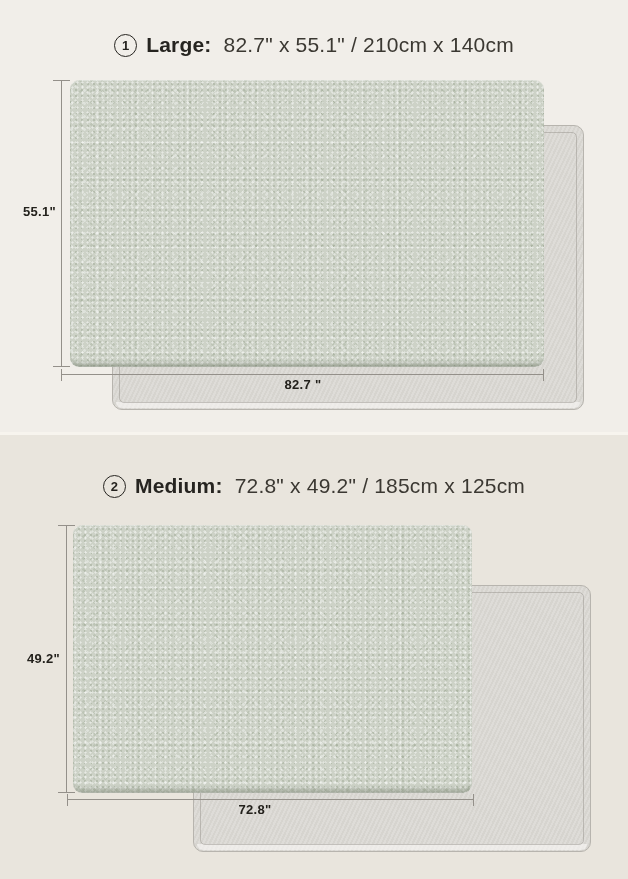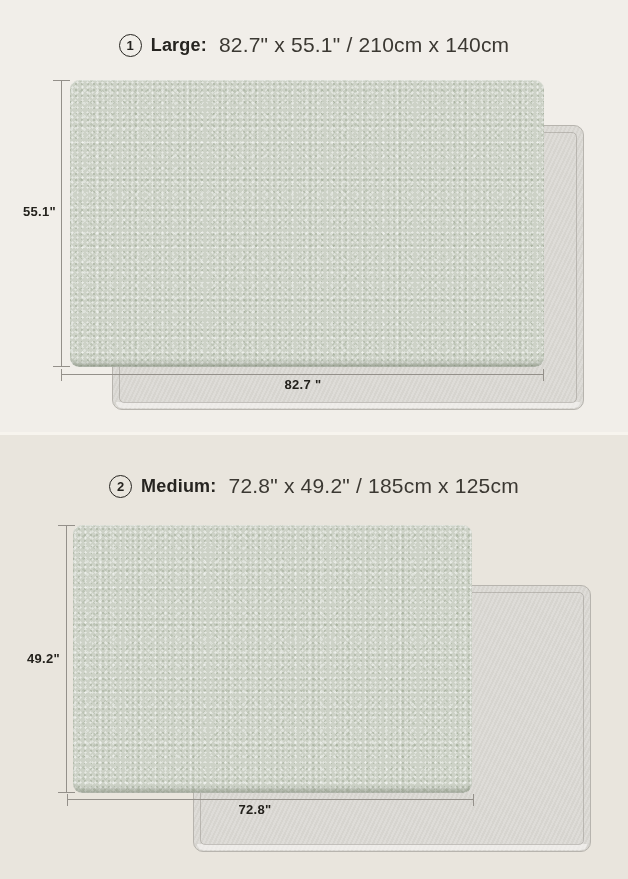--- a/index.html
+++ b/index.html
@@ -18,21 +18,21 @@
     color:var(--text-title,#262420); z-index:5;
   }
   .panel-large  .title-row { top:33px; }
   .panel-medium .title-row { top:39px; }
   .badge {
     width:23px; height:23px; box-sizing:border-box; flex:0 0 auto;
     border:1.5px solid var(--text-title,#262420); border-radius:50%;
     display:flex; align-items:center; justify-content:center;
     font-size:13px; font-weight:600; margin-right:9px;
   }
-  .size-name { font-size:18px; font-weight:700; letter-spacing:.2px; }
+  .size-name { font-size:21px; font-weight:700; letter-spacing:.2px; }
   .size-dims { font-size:21px; font-weight:400; color:var(--text-dims,#3b3832); margin-left:12px; letter-spacing:.2px; }
 
   
   .mat { position:absolute; }
   .mat-back {
     z-index:1; background-color:var(--mat-back,#dbd9d4);
     border:1px solid var(--mat-back-border,#b7b4ae); border-radius:10px; box-sizing:border-box;
     background-image: repeating-linear-gradient(115deg, rgba(255,255,255,.09) 0 2px, rgba(125,122,114,.05) 2px 4px);
   }
   .mat-back::after {

